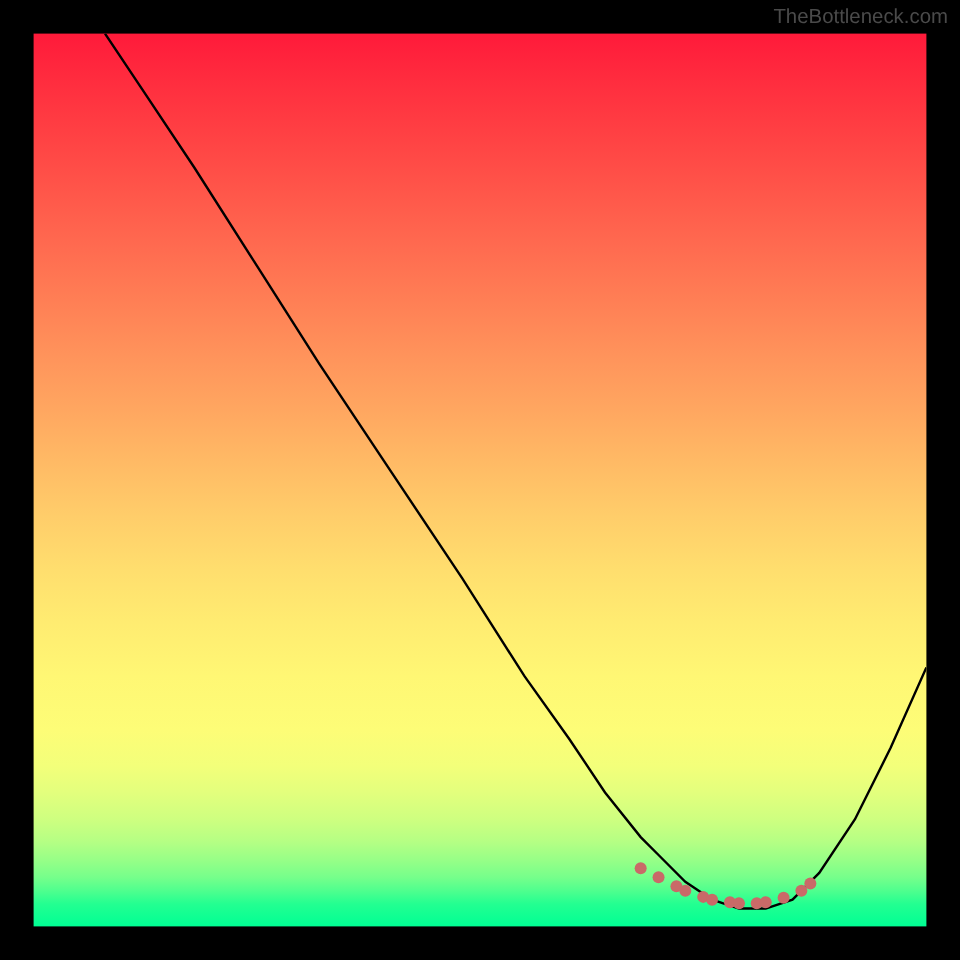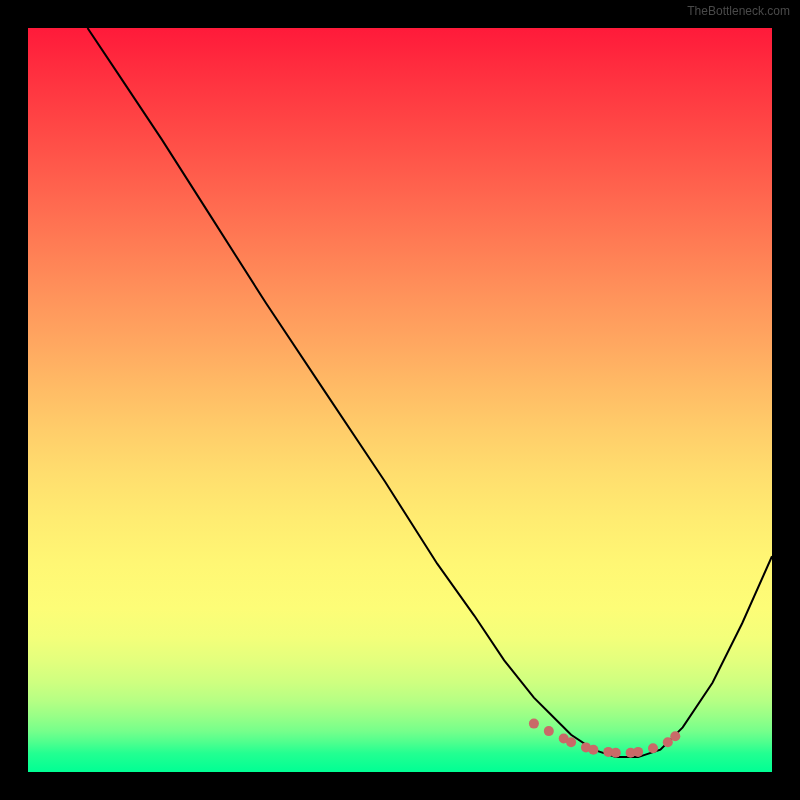--- a/index.html
+++ b/index.html
@@ -2,21 +2,21 @@
 <html><head>
 <meta charset="utf-8">
 <style>
   * { margin: 0; padding: 0; box-sizing: border-box; }
   body { width: 800px; height: 800px; background: #000; position: relative; font-family: Arial, sans-serif; }
   .watermark {
     position: absolute;
     top: 4px;
     right: 10px;
     color: #4a4a4a;
-    font-size: 12px;
+    font-size: 17px;
     font-weight: 500;
     z-index: 10;
   }
   .plot-area {
     position: absolute;
     left: 28px;
     top: 28px;
     width: 744px;
     height: 744px;
     background: linear-gradient(to bottom,

